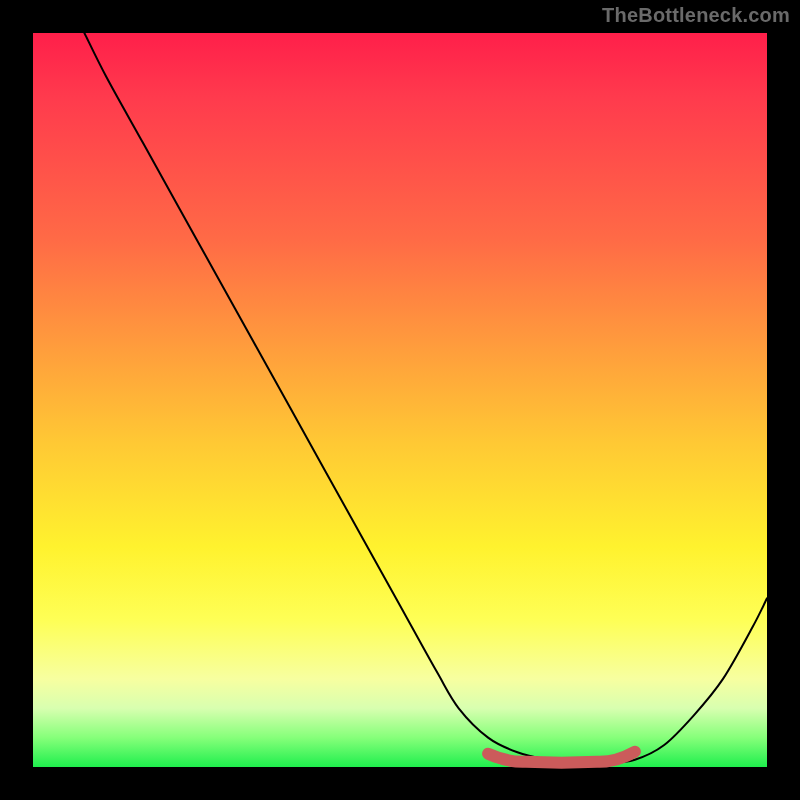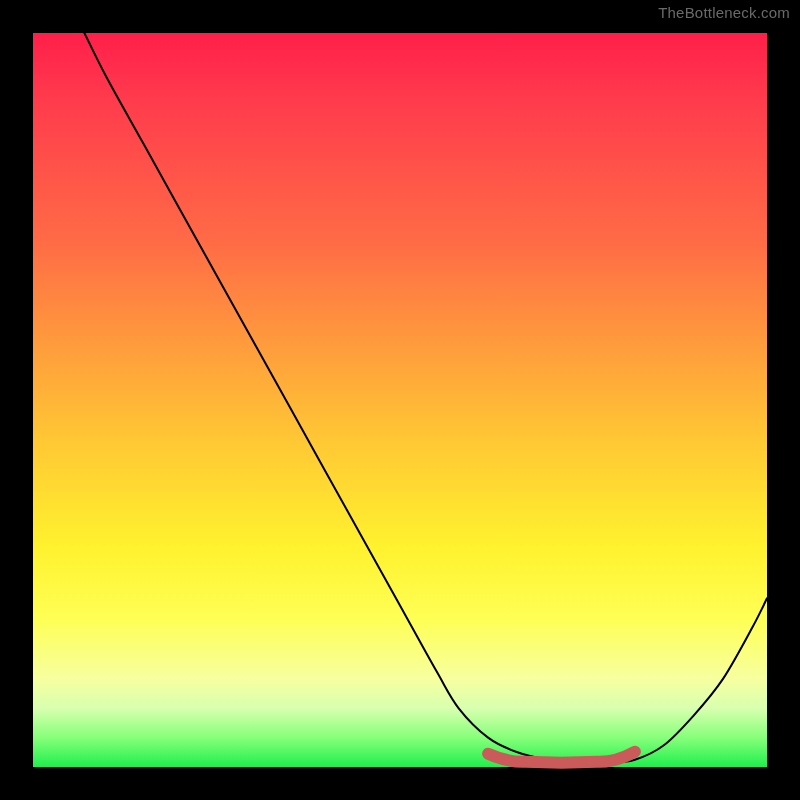--- a/index.html
+++ b/index.html
@@ -14,22 +14,22 @@
     position: relative;
     width: 800px;
     height: 800px;
     background: #000;
   }
   .watermark {
     position: absolute;
     top: 4px;
     right: 10px;
     font-family: Arial, Helvetica, sans-serif;
-    font-size: 15px;
-    font-weight: 400;
+    font-size: 20px;
+    font-weight: 700;
     color: #6a6a6a;
     letter-spacing: 0.2px;
     user-select: none;
   }
   .plot-area {
     position: absolute;
     left: 33px;
     top: 33px;
     width: 734px;
     height: 734px;

